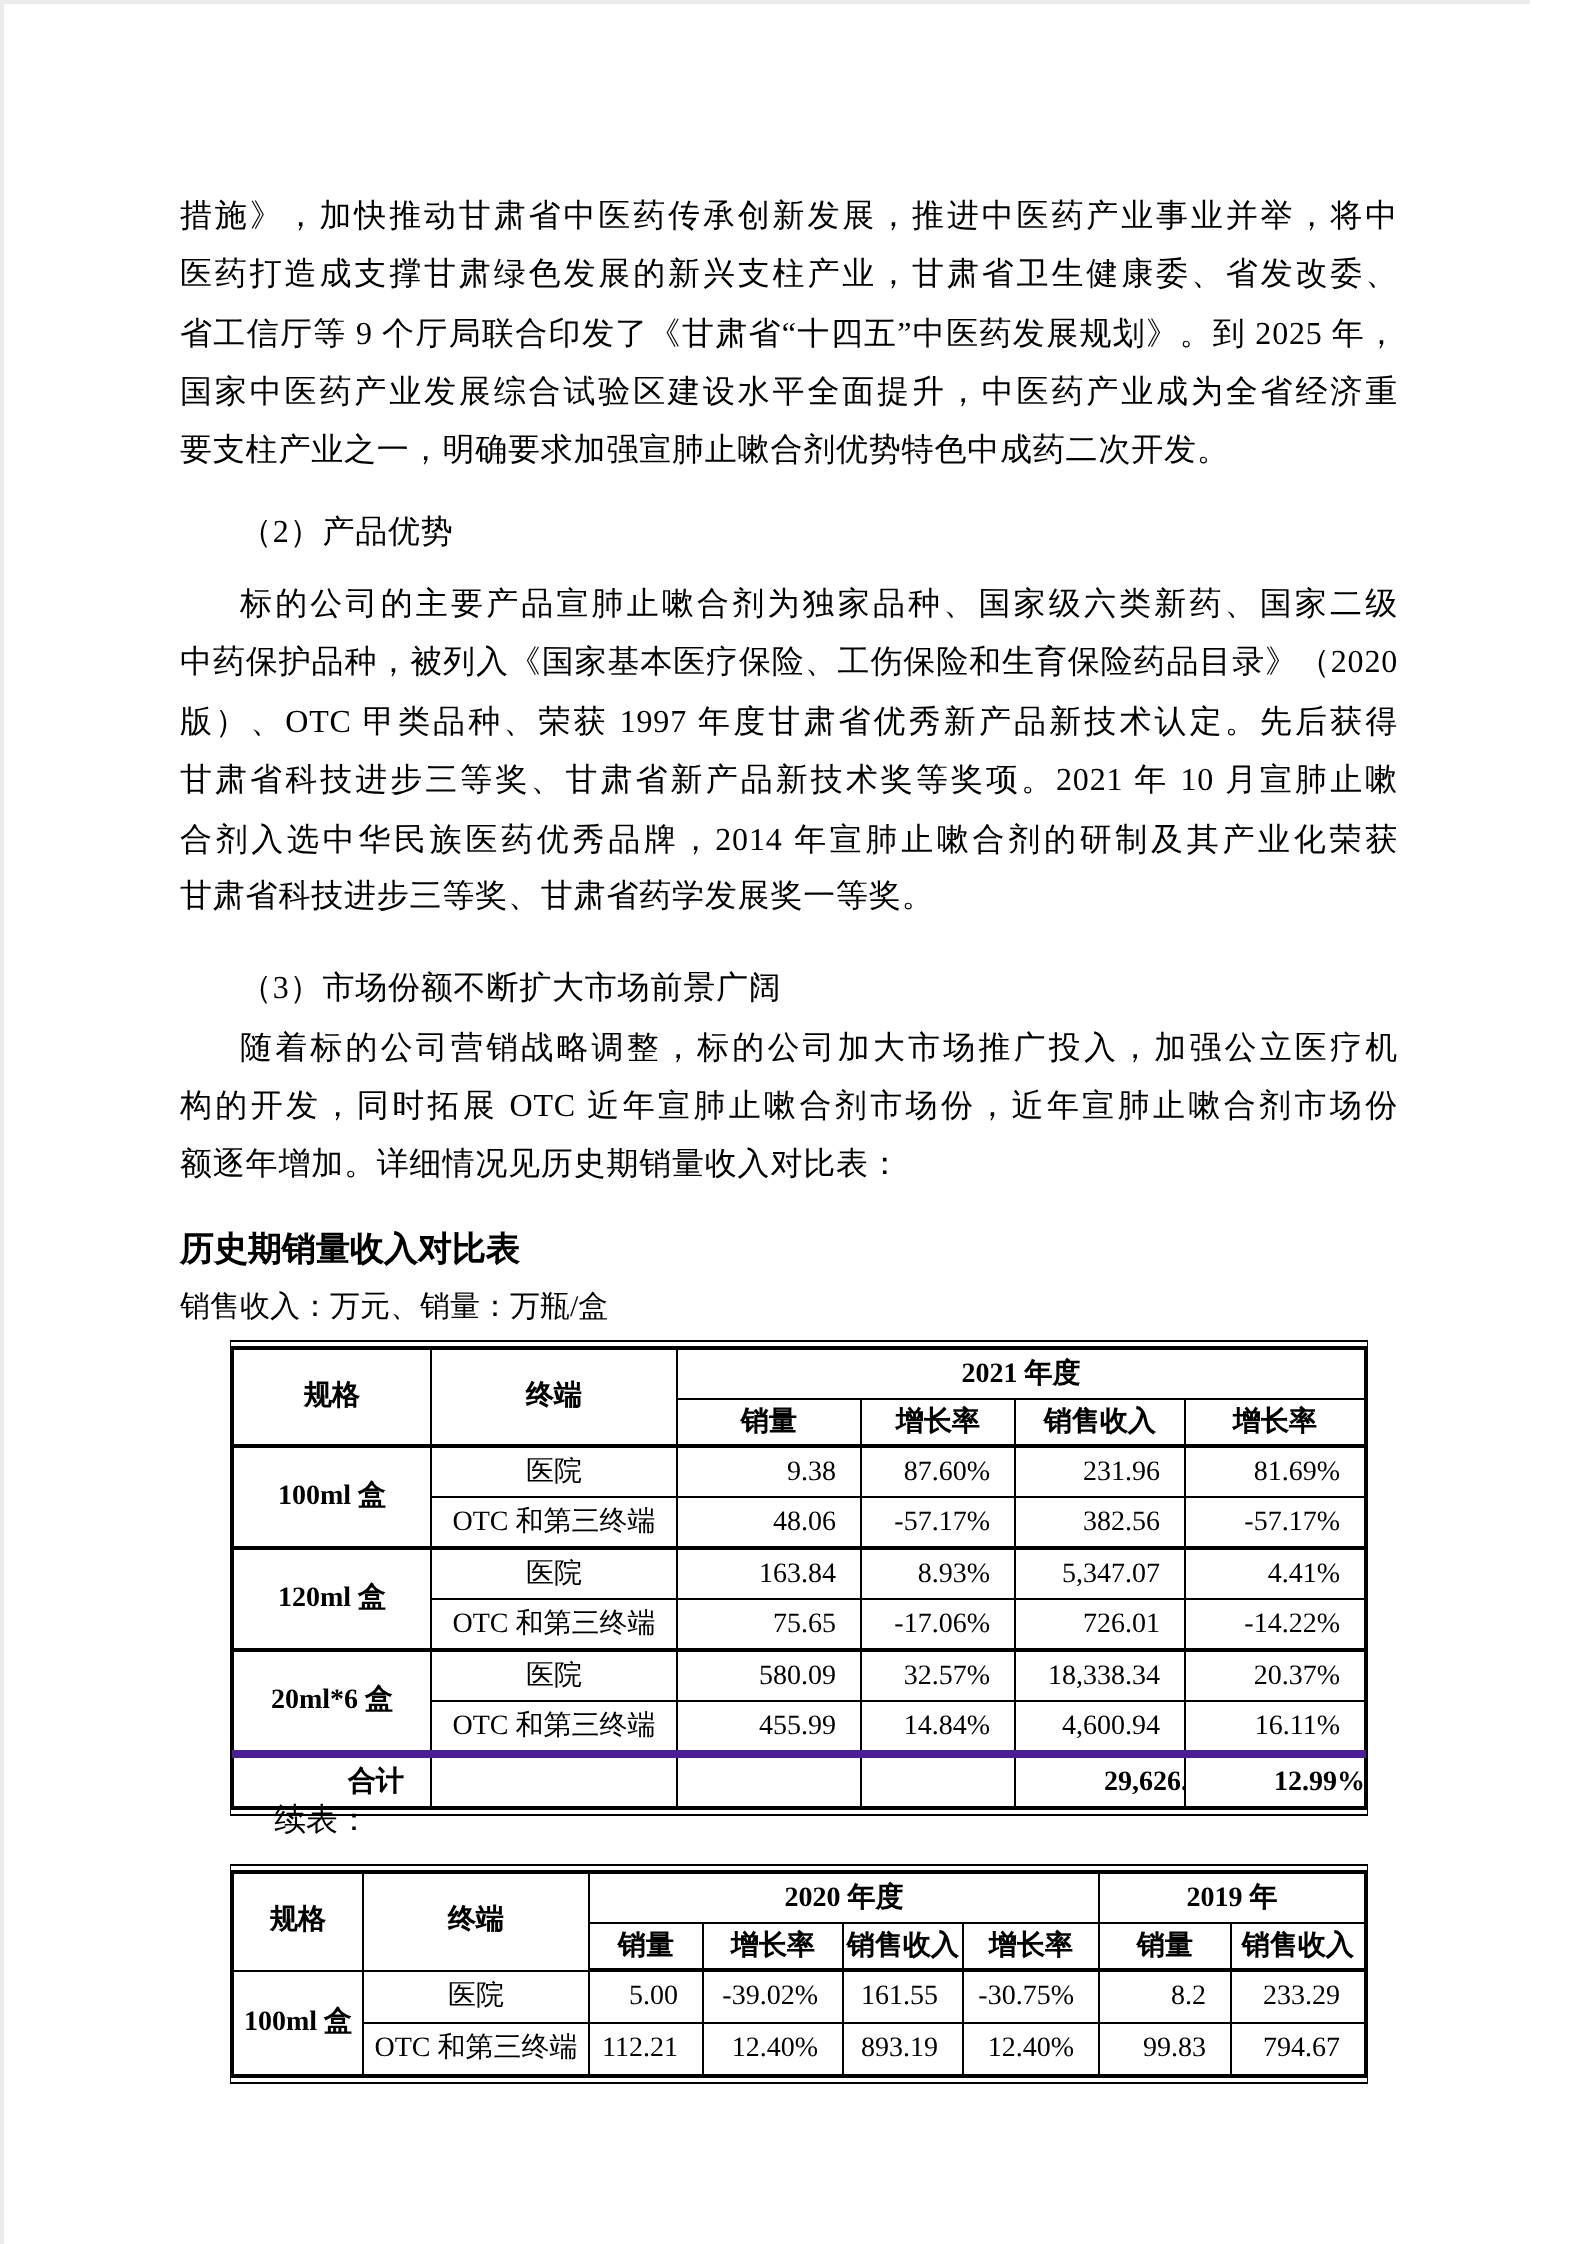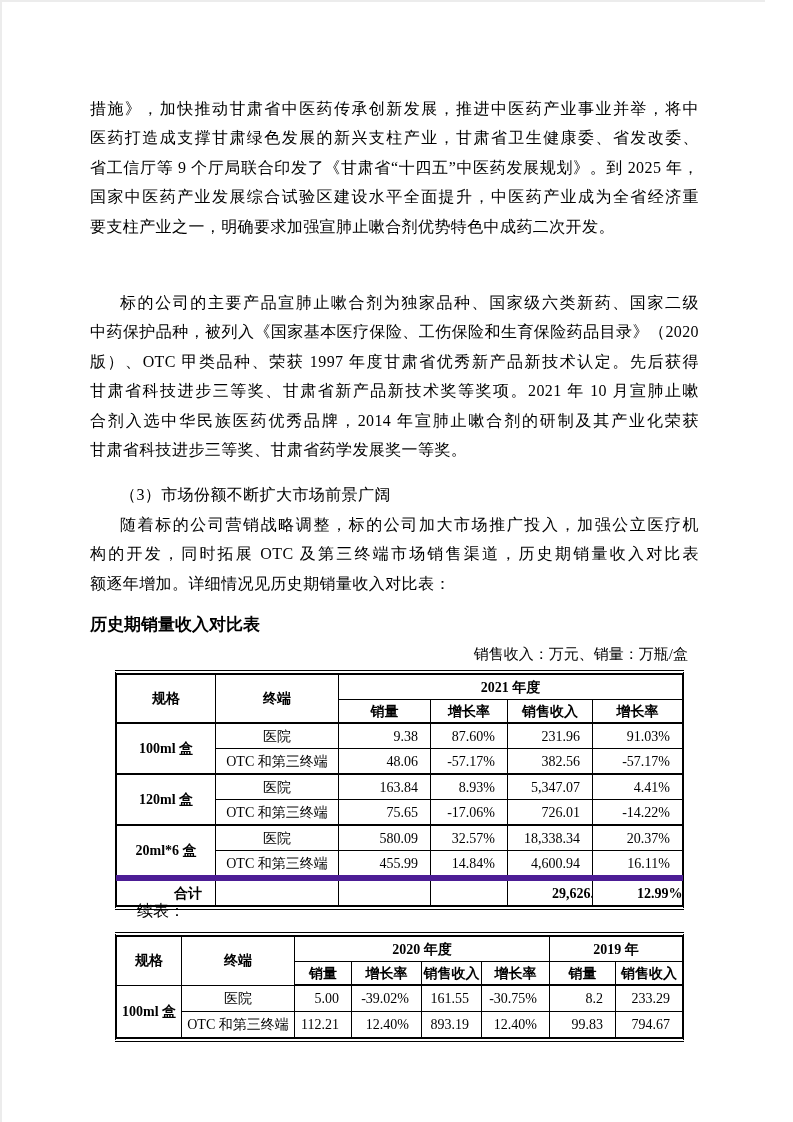--- a/index.html
+++ b/index.html
@@ -12,30 +12,30 @@
     position:absolute;left:0;top:0;width:765px;height:1122px;
     border-left:2px solid #ececec;border-top:2px solid #ececec;
     box-sizing:border-box;background:#fff;
   }
   .block{position:absolute;left:88px;width:609px;}
   .tline{
     font-size:16px;line-height:29.4px;height:29.4px;
     text-align:justify;text-align-last:justify;
     letter-spacing:.4px;white-space:nowrap;
   }
-  .tline.last{text-align-last:auto;white-space:normal;}
+  .tline.last{text-align-last:auto;white-space:normal;font-family:Liberation Mono, monospace;}
   .indent{padding-left:30px;box-sizing:border-box;}
   .heading{font-size:16px;line-height:29.4px;padding-left:30px;letter-spacing:.4px;}
   .tbl-title{
     position:absolute;left:88px;width:609px;top:608px;
     text-align:left;font-weight:bold;font-size:17px;line-height:30px;
   }
   .unit-note{
     position:absolute;left:88px;width:598px;top:640px;
-    text-align:right;font-size:15px;line-height:24px;
+    text-align:left;font-size:15px;line-height:24px;
   }
   .cont-label{position:absolute;left:118px;top:894px;font-size:16px;line-height:29.4px;margin-left:17px;}
   .tframe{
     position:absolute;left:113px;width:569px;box-sizing:border-box;
     border-top:4px double #000;border-bottom:4px double #000;
     border-left:1.5px solid #000;border-right:1.5px solid #000;
   }
   .tframe.t1{top:668px;}
   .tframe.t2{top:930px;}
   table{border-collapse:collapse;table-layout:fixed;width:100%;}
@@ -44,54 +44,55 @@
     padding:0;vertical-align:middle;overflow:hidden;
   }
   td.c{text-align:center;}
   td.n{text-align:right;padding-right:12px;}
   td.b{font-weight:bold;}
   tr.hr1 td{height:24px;}
   tr.hr2 td{height:22px;border-bottom:2.5px solid #000;}
   tr.dr td{height:24px;}
   tr.dr2 td{height:25px;}
   tr.grp td{border-top:2px solid #000;}
-  tr.total td{height:24px;border-top:6px solid #4c1d95;padding-left:44px;}
+  tr.total td{height:24px;border-top:4px solid #4c1d95;padding-left:44px;}
   .page-num{
     position:absolute;left:88px;width:590px;top:1026px;
     text-align:right;font-weight:bold;font-size:14px;line-height:20px;
   }
 </style>
 </head>
 <body>
 
 <div class="page">
 
   <div class="block" style="top:92px;">
     <div class="tline">措施》，加快推动甘肃省中医药传承创新发展，推进中医药产业事业并举，将中</div>
     <div class="tline">医药打造成支撑甘肃绿色发展的新兴支柱产业，甘肃省卫生健康委、省发改委、</div>
     <div class="tline">省工信厅等 9 个厅局联合印发了《甘肃省“十四五”中医药发展规划》。到 2025 年，</div>
     <div class="tline">国家中医药产业发展综合试验区建设水平全面提升，中医药产业成为全省经济重</div>
     <div class="tline last">要支柱产业之一，明确要求加强宣肺止嗽合剂优势特色中成药二次开发。</div>
   </div>
 
+  <div class="block heading" style="top:250px;">（2）产品优势</div>
 
   <div class="block" style="top:286px;">
     <div class="tline indent">标的公司的主要产品宣肺止嗽合剂为独家品种、国家级六类新药、国家二级</div>
     <div class="tline">中药保护品种，被列入《国家基本医疗保险、工伤保险和生育保险药品目录》（2020</div>
     <div class="tline">版）、OTC 甲类品种、荣获 1997 年度甘肃省优秀新产品新技术认定。先后获得</div>
     <div class="tline">甘肃省科技进步三等奖、甘肃省新产品新技术奖等奖项。2021 年 10 月宣肺止嗽</div>
     <div class="tline">合剂入选中华民族医药优秀品牌，2014 年宣肺止嗽合剂的研制及其产业化荣获</div>
     <div class="tline last">甘肃省科技进步三等奖、甘肃省药学发展奖一等奖。</div>
   </div>
 
   <div class="block heading" style="top:478px;">（3）市场份额不断扩大市场前景广阔</div>
 
   <div class="block" style="top:508px;">
     <div class="tline indent">随着标的公司营销战略调整，标的公司加大市场推广投入，加强公立医疗机</div>
-    <div class="tline">构的开发，同时拓展 OTC 及第三终端市场销售渠道，历史期销量收入对比表</div>
+    <div class="tline">构的开发，同时拓展 OTC 近年宣肺止嗽合剂市场份，近年宣肺止嗽合剂市场份</div>
     <div class="tline last">额逐年增加。详细情况见历史期销量收入对比表：</div>
   </div>
 
   <div class="tbl-title">历史期销量收入对比表</div>
   <div class="unit-note">销售收入：万元、销量：万瓶/盒</div>
 
   <div class="tframe t1">
     <table>
       <colgroup>
         <col style="width:99px">
@@ -113,21 +114,21 @@
         <td class="c b">销售收入</td>
         <td class="c b">增长率</td>
       </tr>
 
       <tr class="dr grp">
         <td rowspan="2" class="c b">100ml 盒</td>
         <td class="c">医院</td>
         <td class="n">9.38</td>
         <td class="n">87.60%</td>
         <td class="n">231.96</td>
-        <td class="n">91.03%</td>
+        <td class="n">81.69%</td>
       </tr>
       <tr class="dr">
         <td class="c">OTC 和第三终端</td>
         <td class="n">48.06</td>
         <td class="n">-57.17%</td>
         <td class="n">382.56</td>
         <td class="n">-57.17%</td>
       </tr>
 
       <tr class="dr grp">

